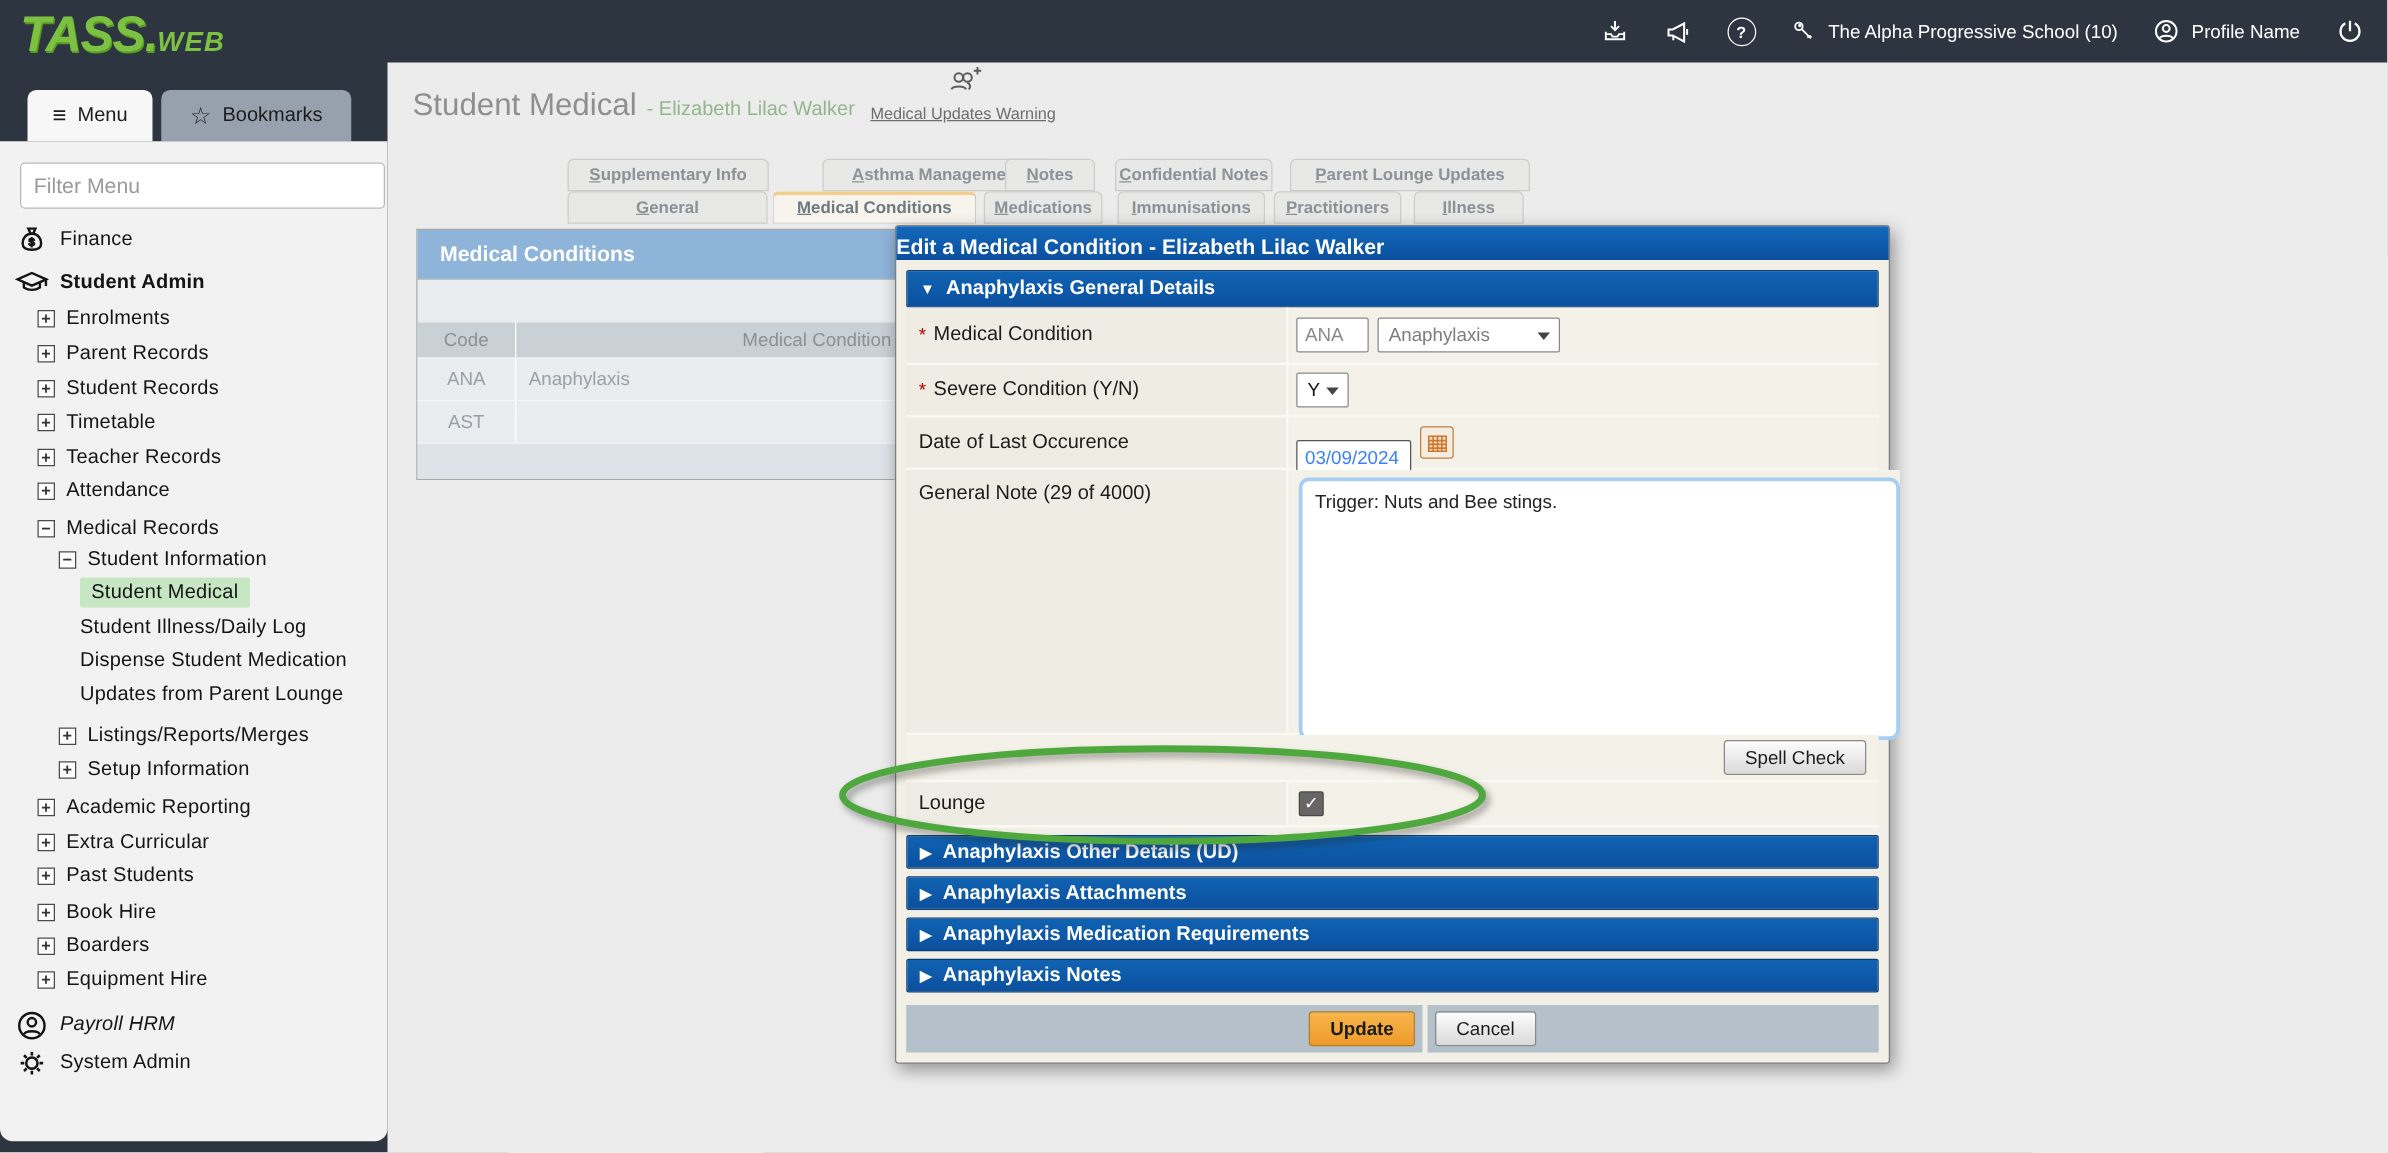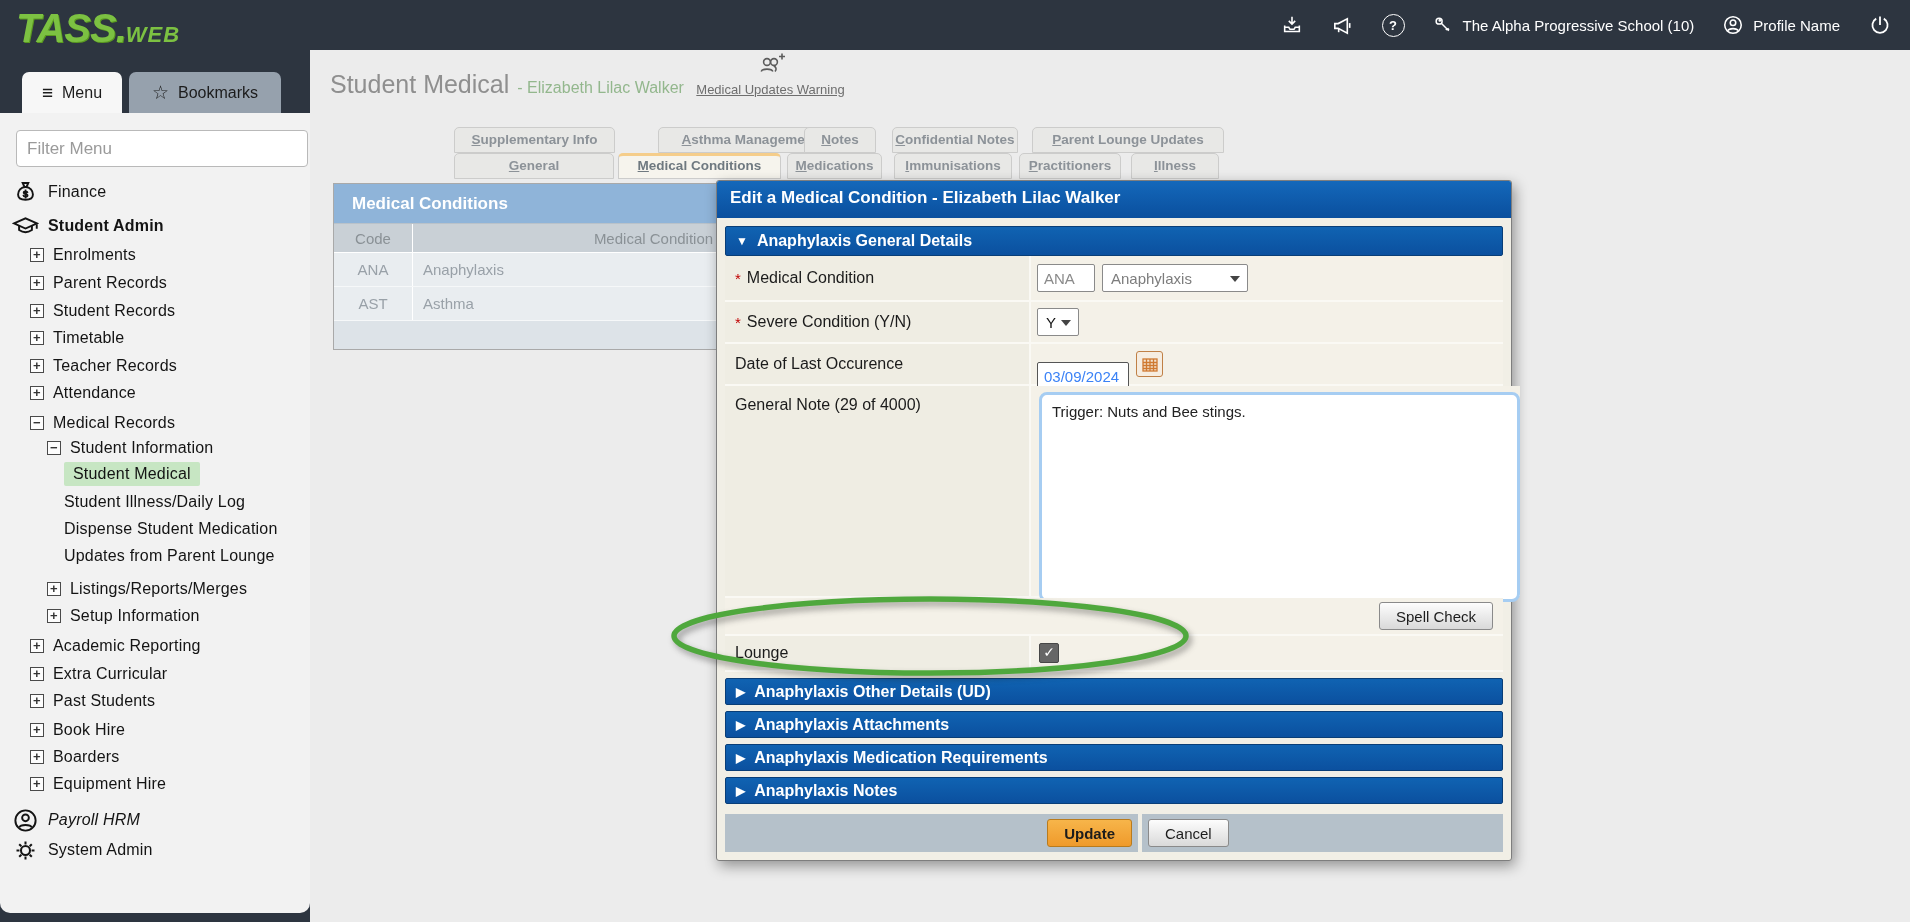--- a/index.html
+++ b/index.html
@@ -31,29 +31,29 @@
   #page-title .sub{font-size:16px;color:#93b78d;margin-left:8px;}
   #warn-block{position:absolute;left:688px;top:52px;width:165px;text-align:center;color:#6e6e6e;}
   #warn-block .link{font-size:13px;text-decoration:underline;color:#6e6e6e;cursor:pointer;}
   
   .tab{position:absolute;box-sizing:border-box;height:26px;background:#e8e8e6;border:1px solid #cccccb;border-radius:5px 5px 0 0;color:#8c9298;font-weight:bold;font-size:13.5px;text-align:center;line-height:23px;cursor:pointer;white-space:nowrap;overflow:hidden;}
   .tab u{text-decoration:underline;}
   .tab.active{background:#f6f4ed;border-top:3px solid #f5cd8a;color:#6f7980;line-height:20px;z-index:3;}
   
   #mc-table{position:absolute;left:333px;top:183px;width:560px;border:1px solid #a9a9a9;background:#e9edf0;z-index:1;}
   #mc-table .t-title{height:39px;background:#8fb4d9;color:#fff;font-weight:bold;font-size:17px;line-height:39px;padding-left:18px;border-bottom:1px solid #b9c2ca;}
-  #mc-table .t-cols{display:flex;height:28px;background:#c9d0d6;color:#8a9196;font-size:15px;align-items:center;border-bottom:1px solid #fff;}
+  #mc-table .t-cols{display:flex;height:28px;background:#c9d0d6;color:#8a9196;font-size:15px;align-items:center;border-bottom:1px solid #fff;margin-top:34px;}
   #mc-table .t-row{display:flex;height:33px;background:#e9edf0;color:#99a1a8;font-size:15px;align-items:center;border-bottom:1px solid #f6f8f9;}
   #mc-table .c-code{width:78px;text-align:center;flex:0 0 auto;border-right:1px solid #fff;align-self:stretch;display:flex;align-items:center;justify-content:center;}
   #mc-table .c-cond{flex:1;text-align:center;}
   #mc-table .t-row .c-cond{text-align:left;padding-left:10px;}
   #mc-table .t-footer{height:28px;background:#dde3e8;}
   
   #dialog{position:absolute;left:716px;top:180px;width:794px;background:#f1efe6;border:1px solid #7e7e7e;border-radius:3px;box-shadow:3px 5px 14px rgba(0,0,0,.38);z-index:10;display:flex;flex-direction:column;}
-  #dlg-header{height:37px;background:linear-gradient(#1468ba,#0a4f9e);color:#fff;font-weight:bold;font-size:17px;line-height:33px;padding-left:13px;border-radius:2px 2px 0 0;}
+  #dlg-header{height:27px;background:linear-gradient(#1468ba,#0a4f9e);color:#fff;font-weight:bold;font-size:17px;line-height:33px;border-radius:2px 2px 0 0;}
   .section-bar{margin:8px 8px 0 8px;height:30px;background:linear-gradient(#1063b2,#0b509f);border:1px solid #093e77;color:#fff;font-weight:bold;font-size:16px;display:flex;align-items:center;gap:9px;padding:0 10px;border-radius:2px;cursor:pointer;box-sizing:border-box;}
   .section-bar .tri{font-size:12px;}
   .collapse-bar{margin:6px 8px 0 8px;height:27px;}
   #dlg-fields{margin:0 8px;}
   .frow{display:flex;border-bottom:2px solid #faf9f4;}
   .frow .fl{width:306px;flex:0 0 auto;background:#efede3;display:flex;align-items:center;padding-left:10px;font-size:16px;color:#1b1b1b;gap:4px;box-sizing:border-box;border-right:2px solid #faf9f4;}
   .frow .fv{flex:1;background:#f4f1e8;display:flex;align-items:center;padding-left:6px;gap:7px;}
   .req{color:#c00000;font-size:15px;margin-right:2px;}
   .frow.h44{height:44px}.frow.h40{height:40px}.frow.h34{height:34px}.frow.h36{height:36px}
   .frow.note-row{height:210px;}
@@ -292,21 +292,20 @@
       <div class="c-code">Code</div>
       <div class="c-cond">Medical Condition</div>
     </div>
     <div id="t-rows">
         <div class="t-row">
           <div class="c-code">ANA</div>
           <div class="c-cond">Anaphylaxis</div>
         </div>
         <div class="t-row">
           <div class="c-code">AST</div>
-          <div class="c-cond">Asthma</div>
         </div>
       </div>
     <div class="t-footer"></div>
   </div>
 
   <div id="dialog">
     <div id="dlg-header">Edit a Medical Condition - Elizabeth Lilac Walker</div>
 
     <div class="section-bar">
       <span class="tri">▼</span>

